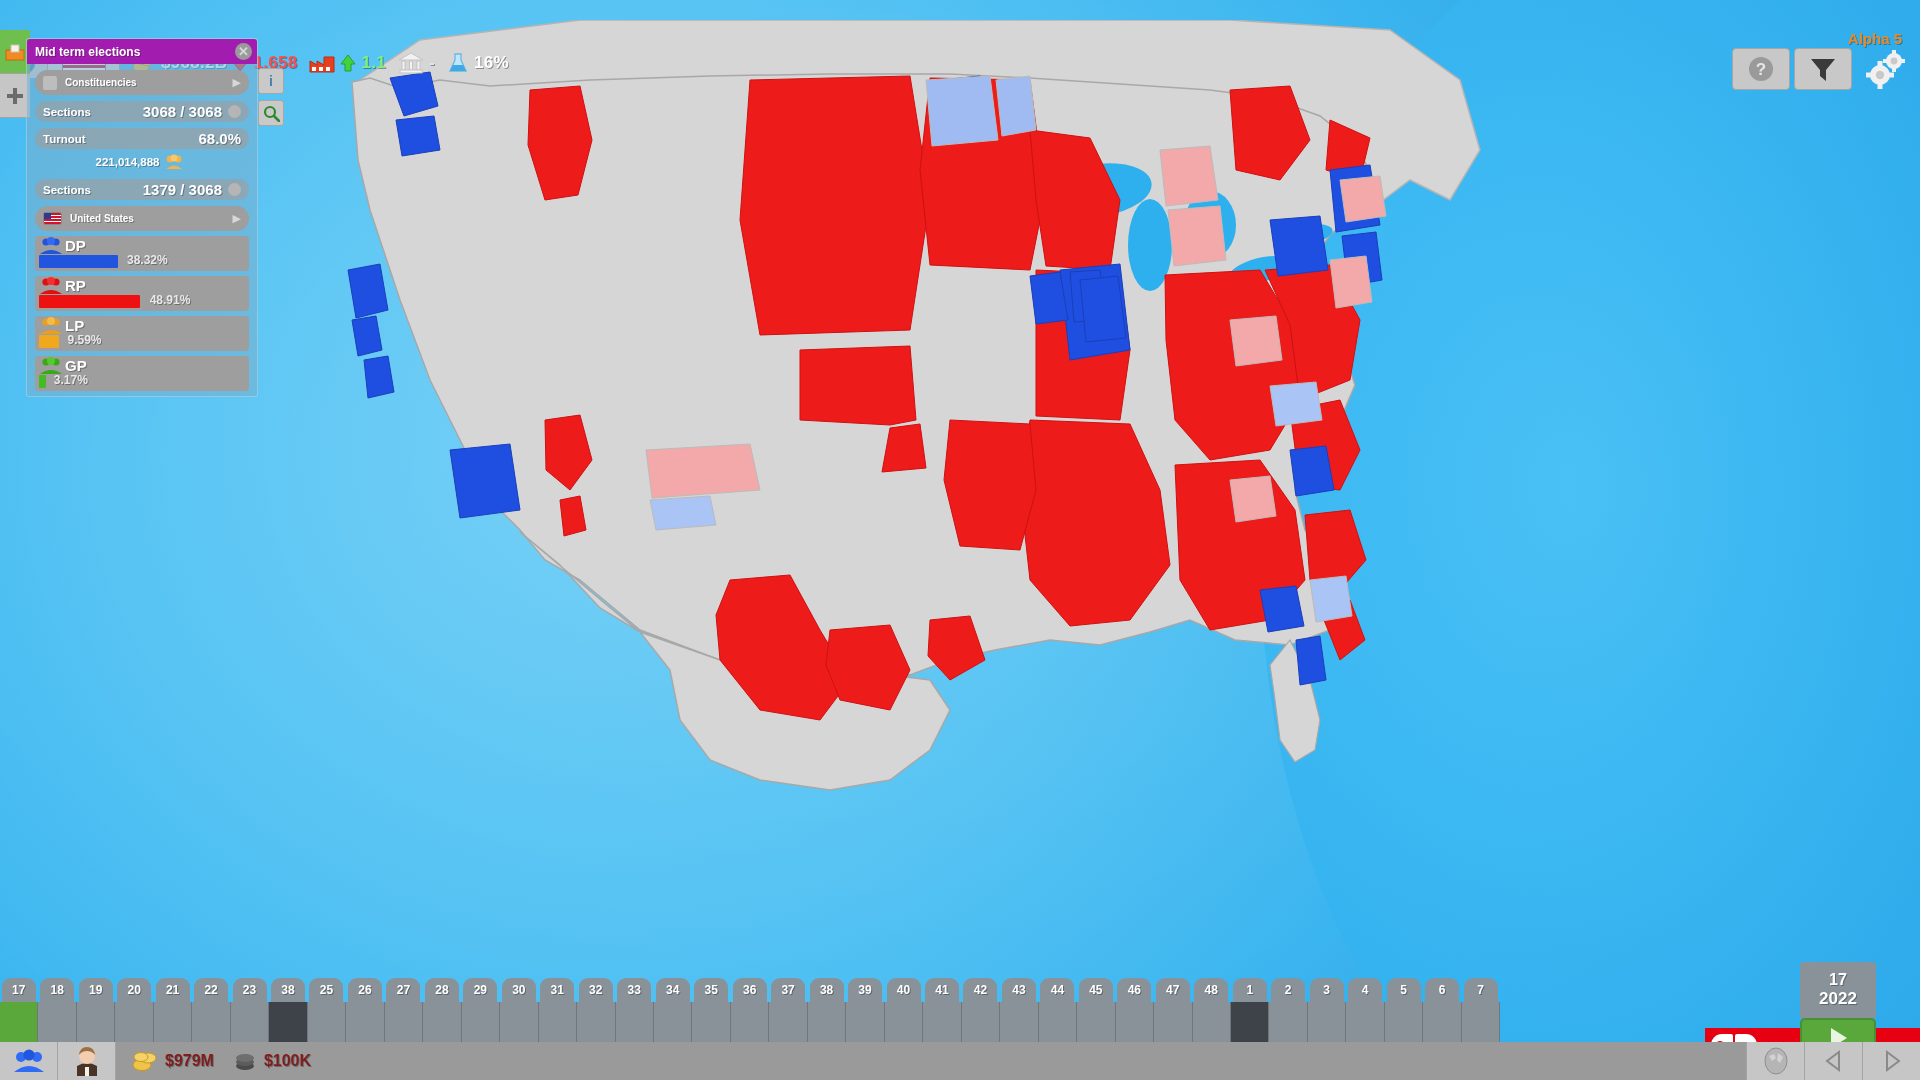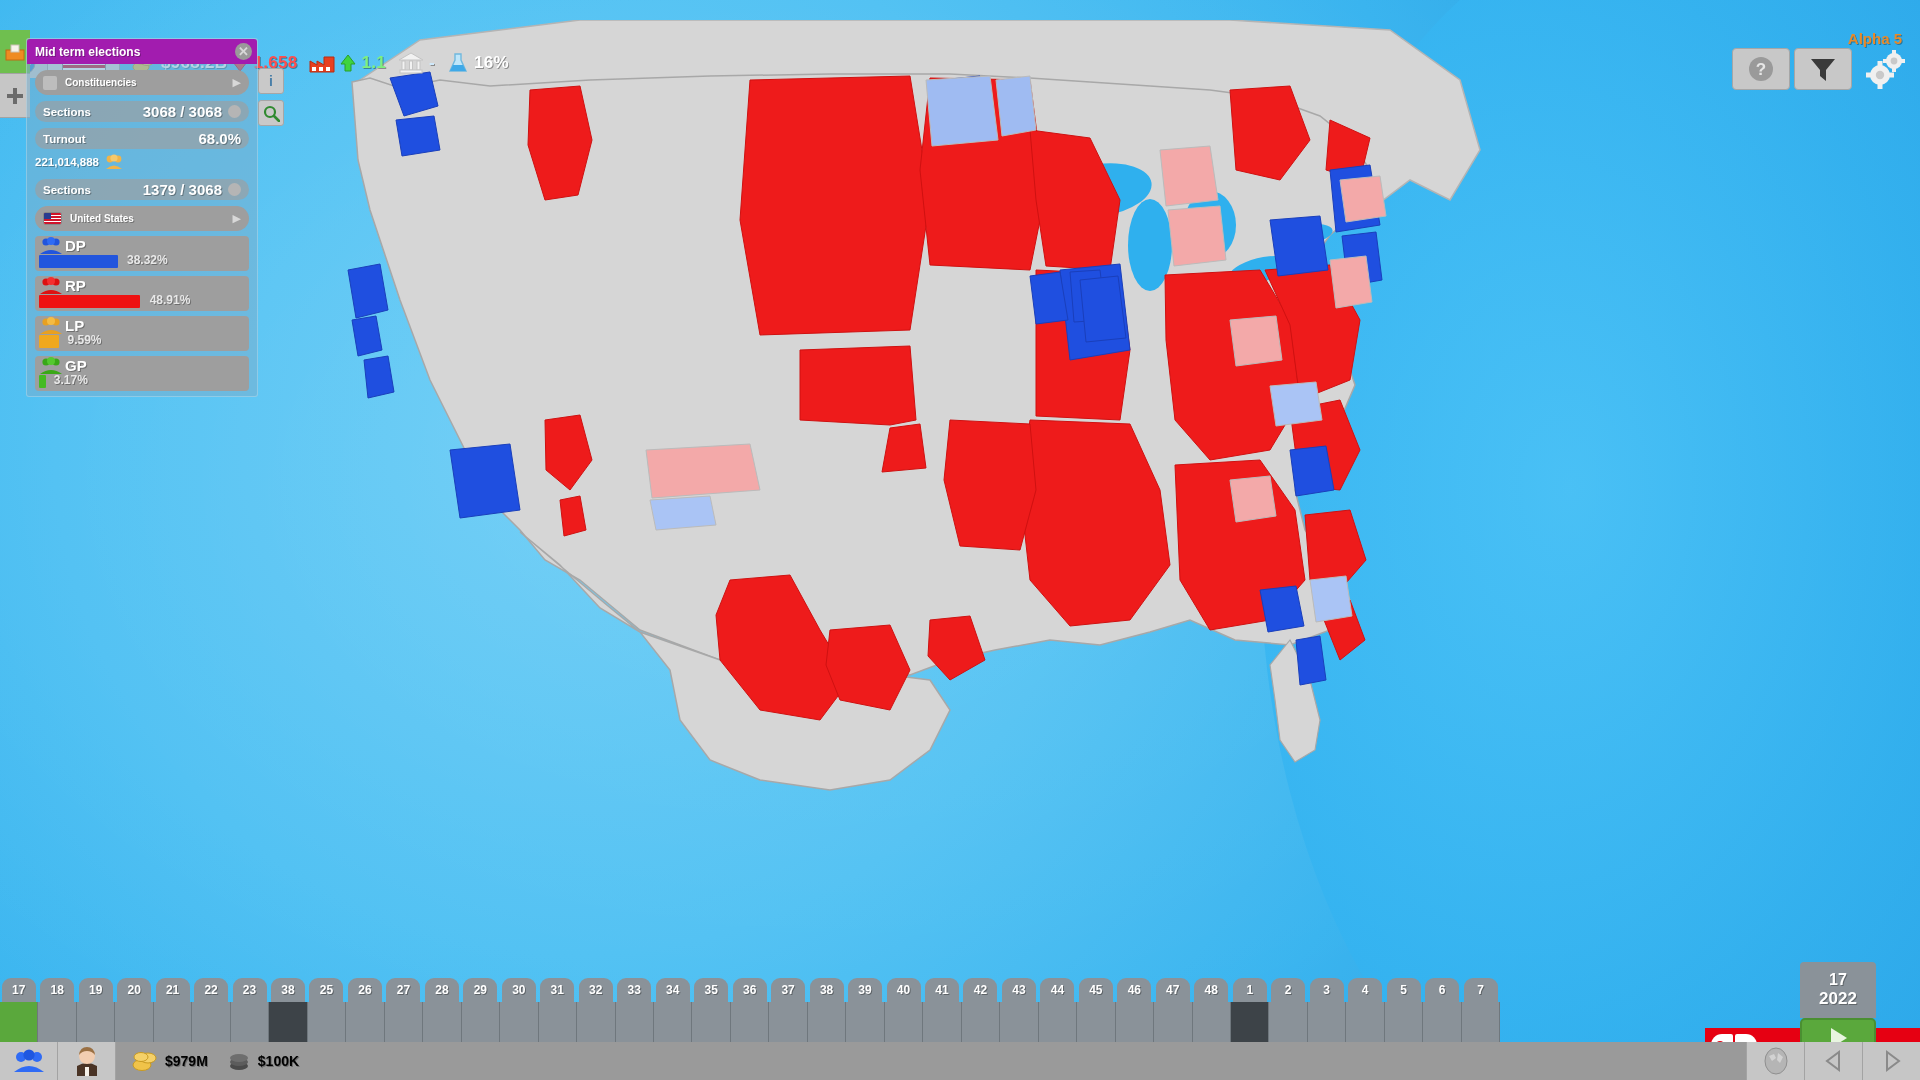--- a/index.html
+++ b/index.html
@@ -115,21 +115,21 @@
   .stat-row {
     margin:6px 8px 0 8px; height:21px; background:rgba(158,158,158,.65);
     border-radius:11px; display:flex; align-items:center;
     padding:0 8px; justify-content:space-between;
   }
   .stat-row .k { font-size:11.5px;font-weight:bold;color:#fff;text-shadow:1px 1px 0 rgba(0,0,0,.3); }
   .stat-row .v { font-size:15px;font-weight:bold;color:#fff;text-shadow:1px 1px 0 rgba(0,0,0,.3); }
   .stat-row .dot { width:13px;height:13px;border-radius:50%;background:#b5b5b5;margin-left:6px; }
   .sub-row {
     margin:2px 8px 0 8px; height:22px; display:flex; align-items:center;
-    justify-content:flex-start; gap:6px; padding-right:4px;
+    justify-content:center; gap:6px; padding-right:4px;
   }
   .sub-row .v { font-size:11.5px;font-weight:bold;color:#fff;text-shadow:1px 1px 0 rgba(0,0,0,.3); }
 
   .party {
     margin:5px 8px 0 8px; background:#9e9e9e; border-radius:4px;
     padding:2px 4px 4px 4px; position:relative; height:35px;
   }
   .party .pname {
     font-size:15px; font-weight:bold; color:#fff;
     text-shadow:1px 1px 0 rgba(0,0,0,.3);
@@ -190,21 +190,21 @@
   #bottombar {
     position:absolute; left:0; bottom:0; width:1920px; height:38px;
     background:#9a9a9a; z-index:70; display:flex; align-items:center;
   }
   .bb-btn {
     width:58px;height:38px;background:#c6c6c6;border-right:1px solid #a3a3a3;
     display:flex;align-items:center;justify-content:center;
   }
   .bb-money { display:flex; align-items:center; gap:7px; margin-left:16px; }
   .bb-money .m {
-    font-size:14px; font-weight:bold; color:#000000; text-shadow:1px 1px 0 rgba(0,0,0,.3);
+    font-size:16px; font-weight:bold; color:#7f1d1d; text-shadow:1px 1px 0 rgba(0,0,0,.3);
   }
   #bb-right { position:absolute; right:0; bottom:0; display:flex; align-items:center; }
   .nav-btn {
     width:58px;height:38px;background:#c6c6c6;border-left:1px solid #a3a3a3;
     display:flex;align-items:center;justify-content:center;
   }
   #watermark {
     width:215px;height:52px;background:#e60012;display:flex;align-items:center;
     gap:4px; padding-left:6px; margin-bottom:0;
     position:absolute; right:0; bottom:0;

